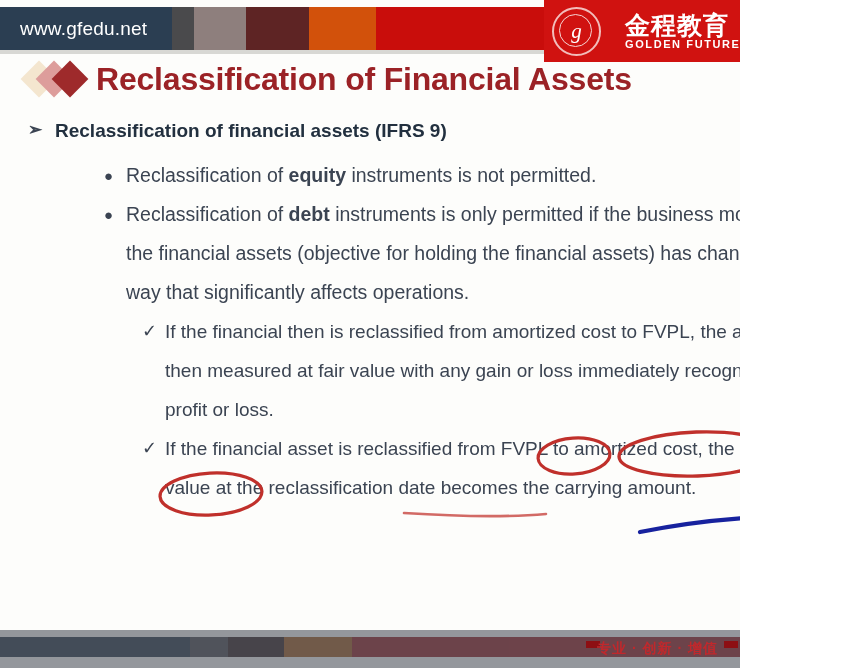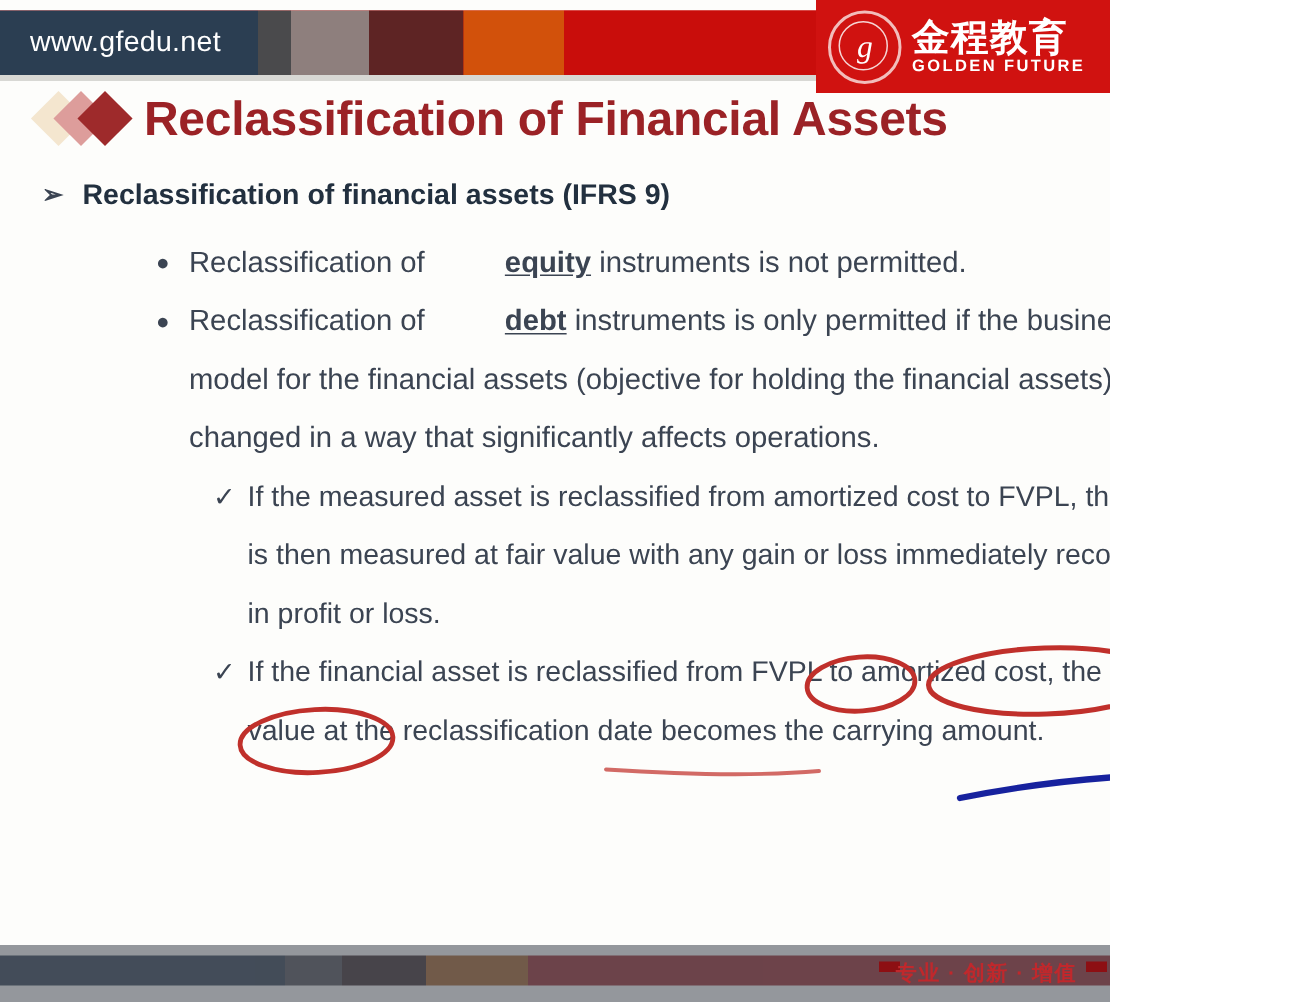--- a/index.html
+++ b/index.html
@@ -83,21 +83,21 @@
     border: 1px solid #f6d5d4;
   }
   .brand-seal-glyph {
     font-family: "Liberation Serif", serif;
     font-style: italic;
     font-size: 21px;
     color: #ffffff;
     line-height: 1;
     z-index: 2;
   }
-  .brand-text { margin-left: 7px; line-height: 1.05; }
+  .brand-text { margin-left: 24px; line-height: 1.05; }
   .brand-cn {
     color: #ffffff;
     font-size: 25px;
     font-weight: bold;
     letter-spacing: 1px;
     white-space: nowrap;
   }
   .brand-en {
     color: #ffffff;
     font-size: 11px;
@@ -180,21 +180,21 @@
     line-height: 39px;
     color: #3b4452;
   }
   .lvl3 .check {
     position: absolute;
     left: -23px; top: 0;
     font-size: 18px;
     color: #3b4452;
   }
   .u  { text-underline-offset: 2px; }
-  .bu { font-weight: bold; text-decoration: underline; text-underline-offset: 2px; margin-left: 48px; }
+  .bu { font-weight: bold; text-underline-offset: 2px; }
 
   
   .ink {
     position: absolute;
     left: 0; top: 0;
     width: 868px; height: 668px;
     pointer-events: none;
   }
 
   
@@ -292,21 +292,21 @@
       <span class="rich"><span>Reclassification of </span><span class="bu">equity</span><span> instruments is </span><span class="u">not permitted</span><span>.</span></span>
     </div>
 
     <div class="lvl2">
       <span class="dot">●</span>
       <span class="rich"><span>Reclassification of </span><span class="bu">debt</span><span> instruments is only permitted if the </span><span class="u">business model</span><span> for the financial assets (objective for holding the financial assets) has changed in a way that significantly affects operations.</span></span>
     </div>
 
     <div class="lvl3">
       <span class="check">✓</span>
-      <span class="rich"><span>If the measured asset is reclassified </span><span class="u">from amortized cost to FVPL</span><span>, the asset is then measured at fair value </span><span class="u">with any gain or loss immediately recognized in profit or loss</span><span>.</span></span>
+      <span class="rich"><span>If the financial then is reclassified </span><span class="u">from amortized cost to FVPL</span><span>, the asset is then measured at fair value </span><span class="u">with any gain or loss immediately recognized in profit or loss</span><span>.</span></span>
     </div>
 
     <div class="lvl3">
       <span class="check">✓</span>
       <span class="rich"><span>If the financial asset is reclassified from </span><span class="u">FVPL</span><span> to </span><span class="u">amortized cost</span><span>, the </span><span class="u">fair value</span><span> at the reclassification date </span><span class="u">becomes the carrying amount</span><span>.</span></span>
     </div>
 
   </div>
 
   <svg class="ink" viewBox="0 0 868 668" xmlns="http://www.w3.org/2000/svg">

